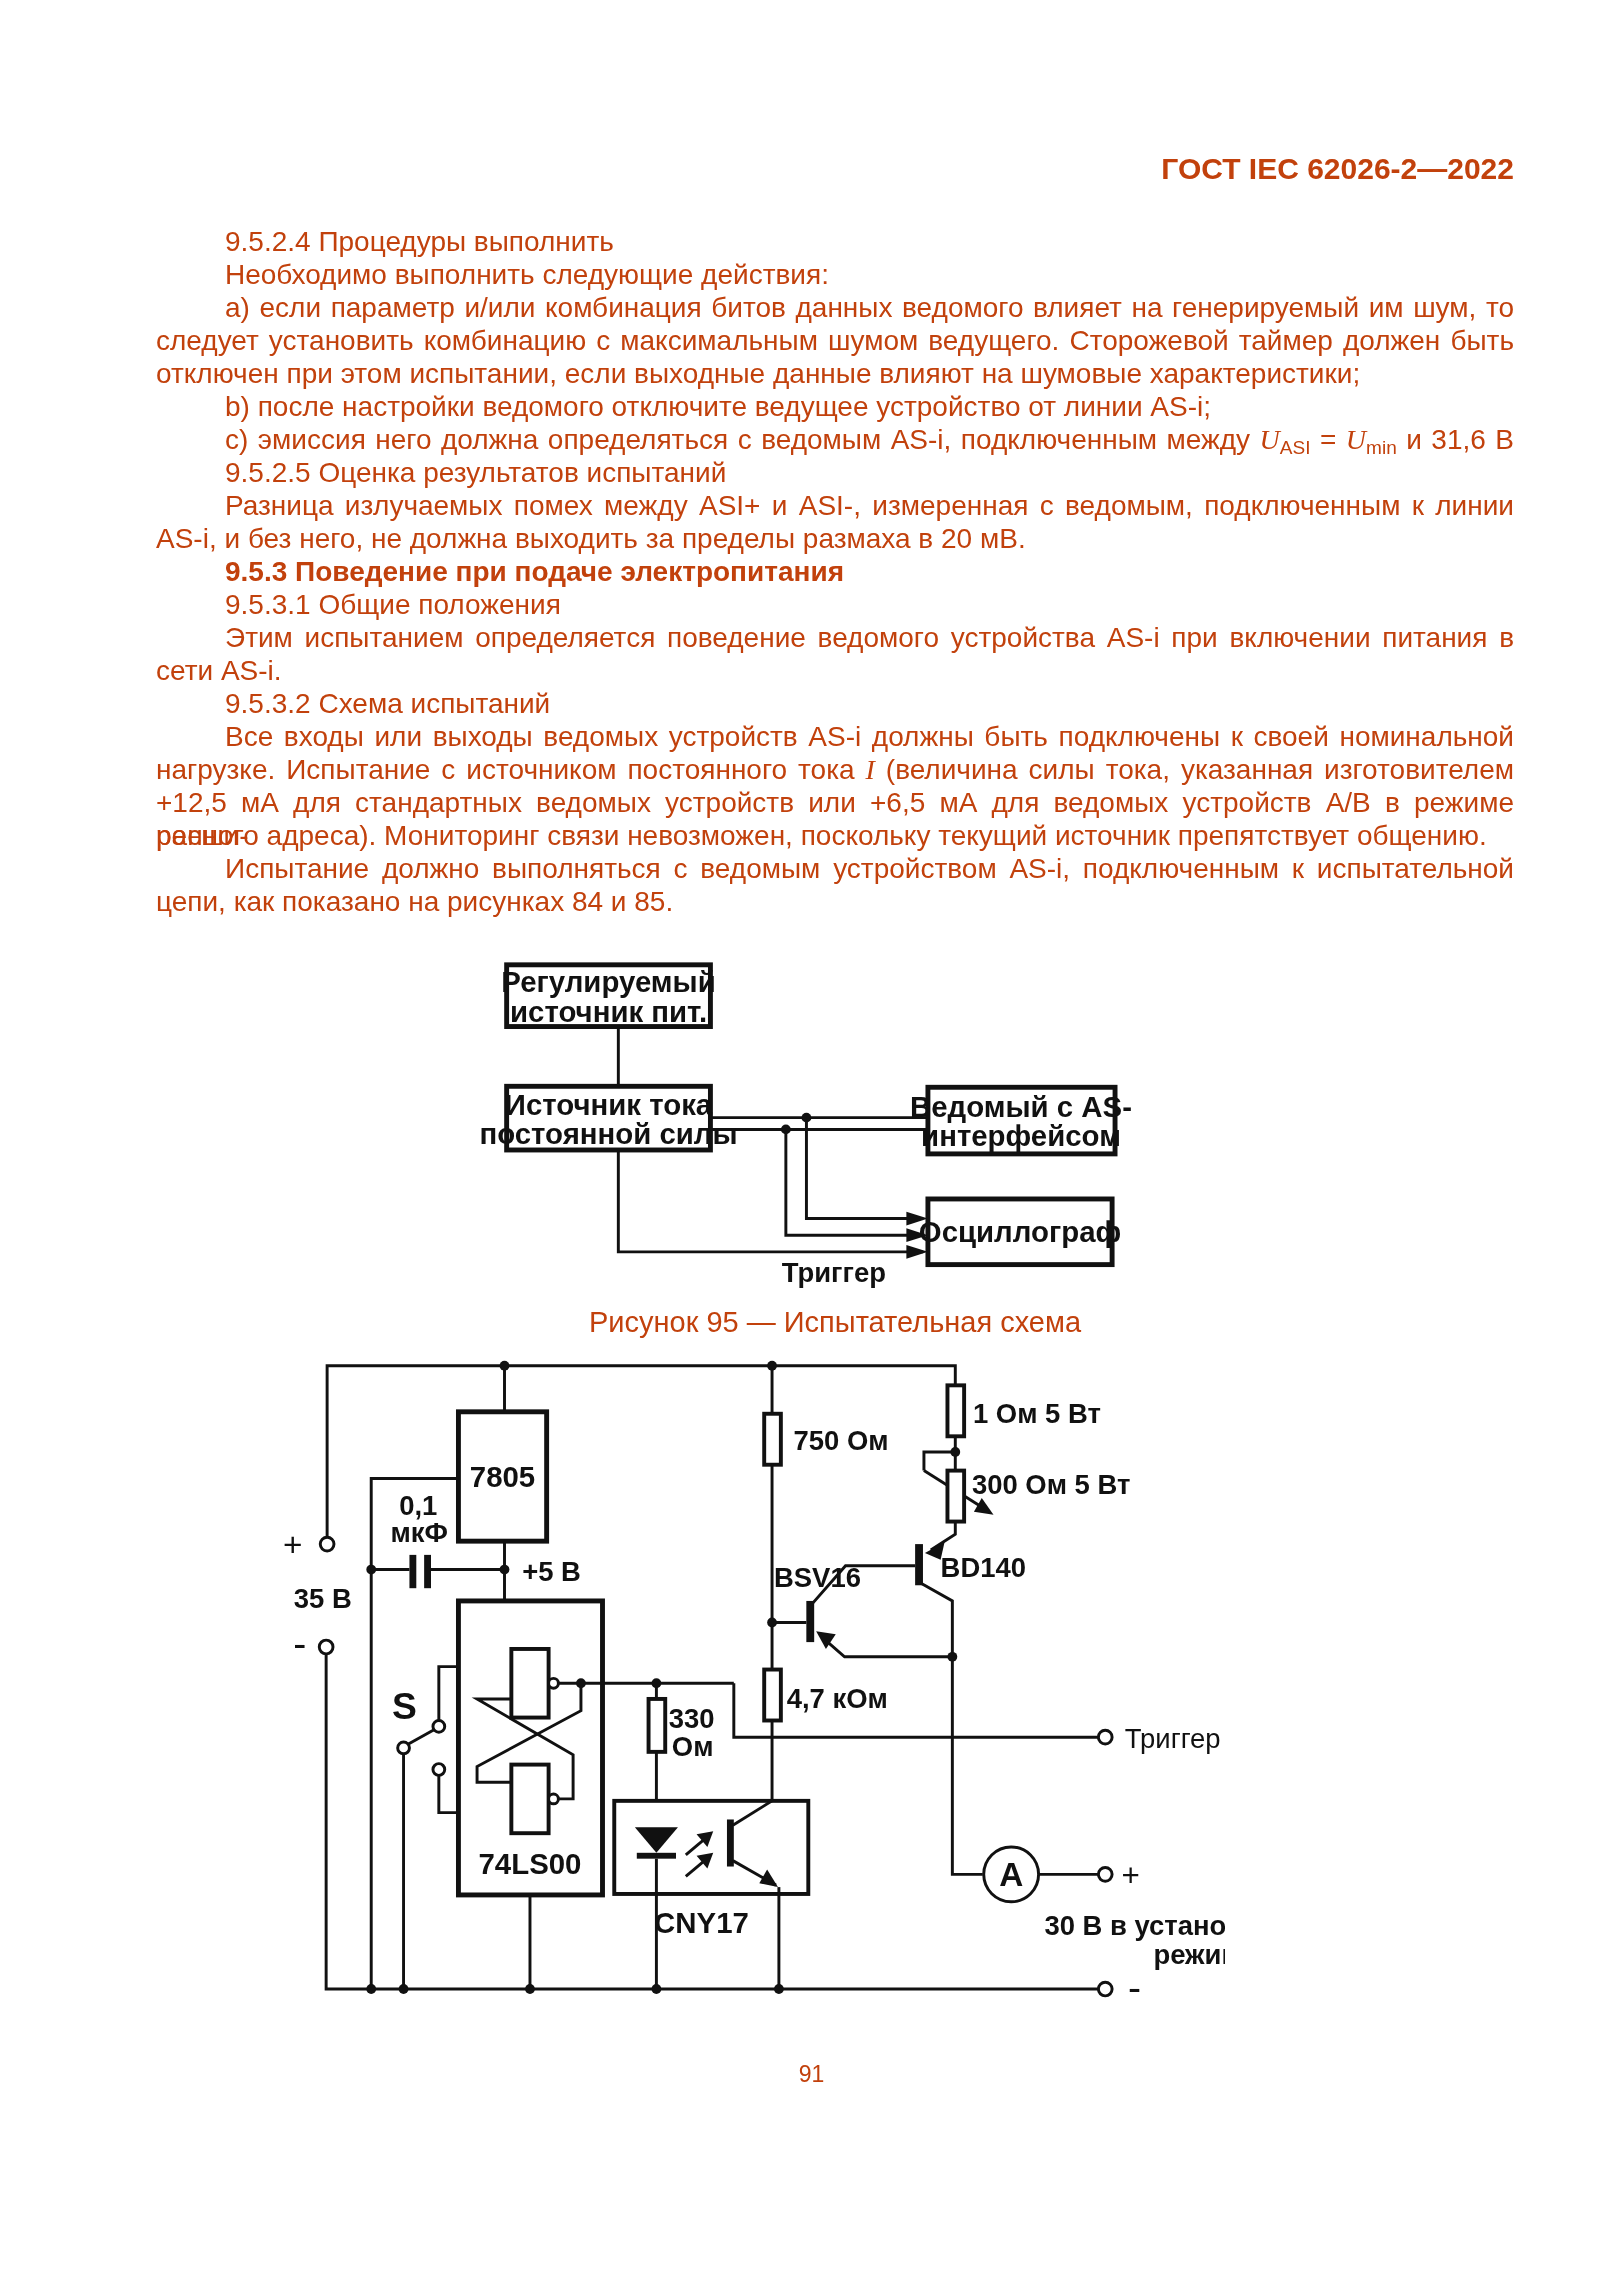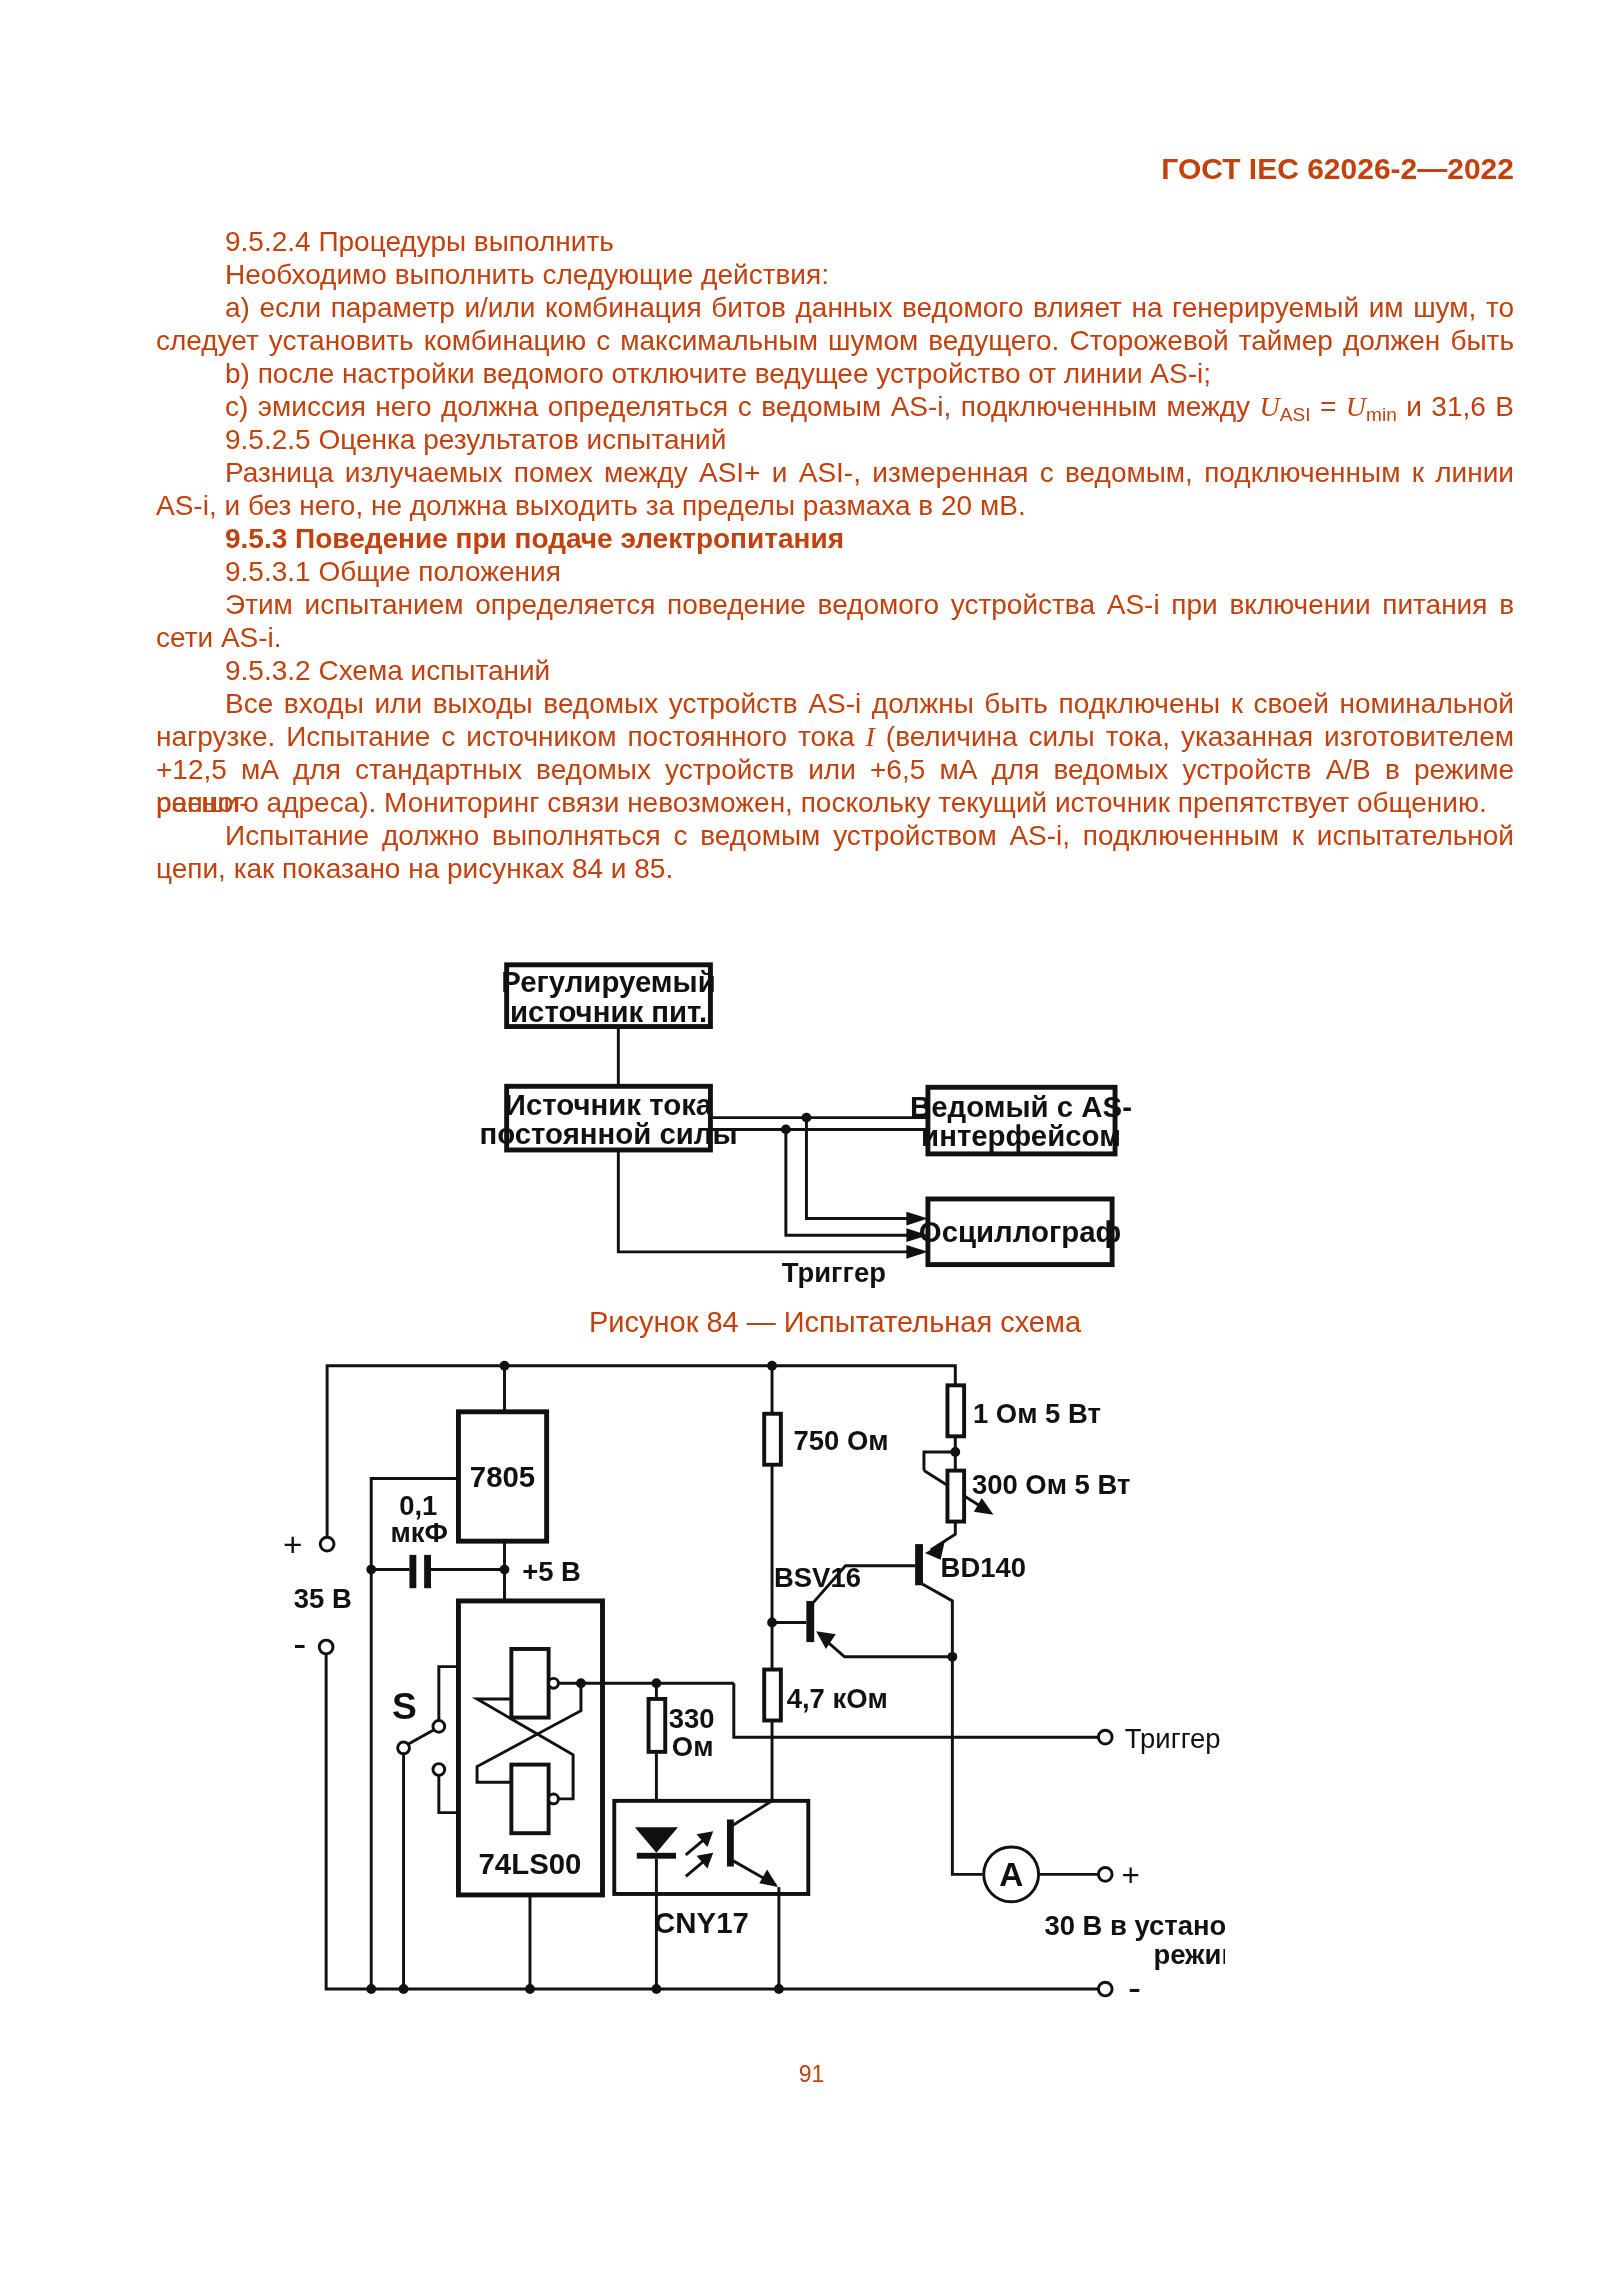--- a/index.html
+++ b/index.html
@@ -39,20 +39,21 @@
 
 <div id="page">
 
   <div id="hdr">ГОСТ IEC 62026-2—2022</div>
 
   <div id="bodytext">
     <div class="ln ind">9.5.2.4 Процедуры выполнить</div>
     <div class="ln ind">Необходимо выполнить следующие действия:</div>
     <div class="ln ind just">а) если параметр и/или комбинация битов данных ведомого влияет на генерируемый им шум, то</div>
     <div class="ln just">следует установить комбинацию с максимальным шумом ведущего. Сторожевой таймер должен быть</div>
+    <div class="ln">отключен при этом испытании, если выходные данные влияют на шумовые характеристики;</div>
     <div class="ln ind">b) после настройки ведомого отключите ведущее устройство от линии AS-i;</div>
     <div class="ln ind just"><span>c) эмиссия него должна определяться с ведомым AS-i, подключенным между </span><span class="iu">U</span><span class="sub">ASI</span><span> = </span><span class="iu">U</span><span class="sub">min</span><span> и 31,6 В</span></div>
     <div class="ln ind">9.5.2.5 Оценка результатов испытаний</div>
     <div class="ln ind just">Разница излучаемых помех между ASI+ и ASI-, измеренная с ведомым, подключенным к линии</div>
     <div class="ln">AS-i, и без него, не должна выходить за пределы размаха в 20 мВ.</div>
     <div class="ln ind b">9.5.3 Поведение при подаче электропитания</div>
     <div class="ln ind">9.5.3.1 Общие положения</div>
     <div class="ln ind just">Этим испытанием определяется поведение ведомого устройства AS-i при включении питания в</div>
     <div class="ln">сети AS-i.</div>
     <div class="ln ind">9.5.3.2 Схема испытаний</div>
@@ -84,21 +85,21 @@
     <rect class="box" x="517" y="1108" width="208" height="65"></rect>
     <text class="lbl30" x="621" y="1137" text-anchor="middle">Источник тока</text>
     <text class="lbl30" x="621" y="1167" text-anchor="middle">постоянной силы</text>
     <rect class="box" x="947" y="1109" width="191" height="68"></rect>
     <text class="lbl30" x="1042" y="1139" text-anchor="middle">Ведомый с AS-</text>
     <text class="lbl30" x="1042" y="1169" text-anchor="middle">интерфейсом</text>
     <rect class="box" x="947" y="1223" width="188" height="67"></rect>
     <text class="lbl30" x="1041" y="1267" text-anchor="middle">Осциллограф</text>
     <text class="lbl" x="851" y="1308" text-anchor="middle">Триггер</text>
   </svg>
-  <div id="cap84" class="cap">Рисунок 84 — Испытательная схема</div>
+  <div id="cap84" class="cap">Рисунок 95 — Испытательная схема</div>
 
   <svg id="fig85" width="951" height="686" viewBox="280 1380 970 700">
 
     <polyline class="w" points="334,1575 334,1393 975,1393 975,1413"></polyline>
     <polyline class="w" points="333,1687 333,2029 1121,2029"></polyline>
 
     <line class="w" x1="515" y1="1393" x2="515" y2="1440"></line>
     <line class="w" x1="515" y1="1572" x2="515" y2="1633"></line>
     <rect class="box" x="468" y="1440" width="90" height="132"></rect>
     <text class="lbl30" x="513" y="1517" text-anchor="middle">7805</text>

